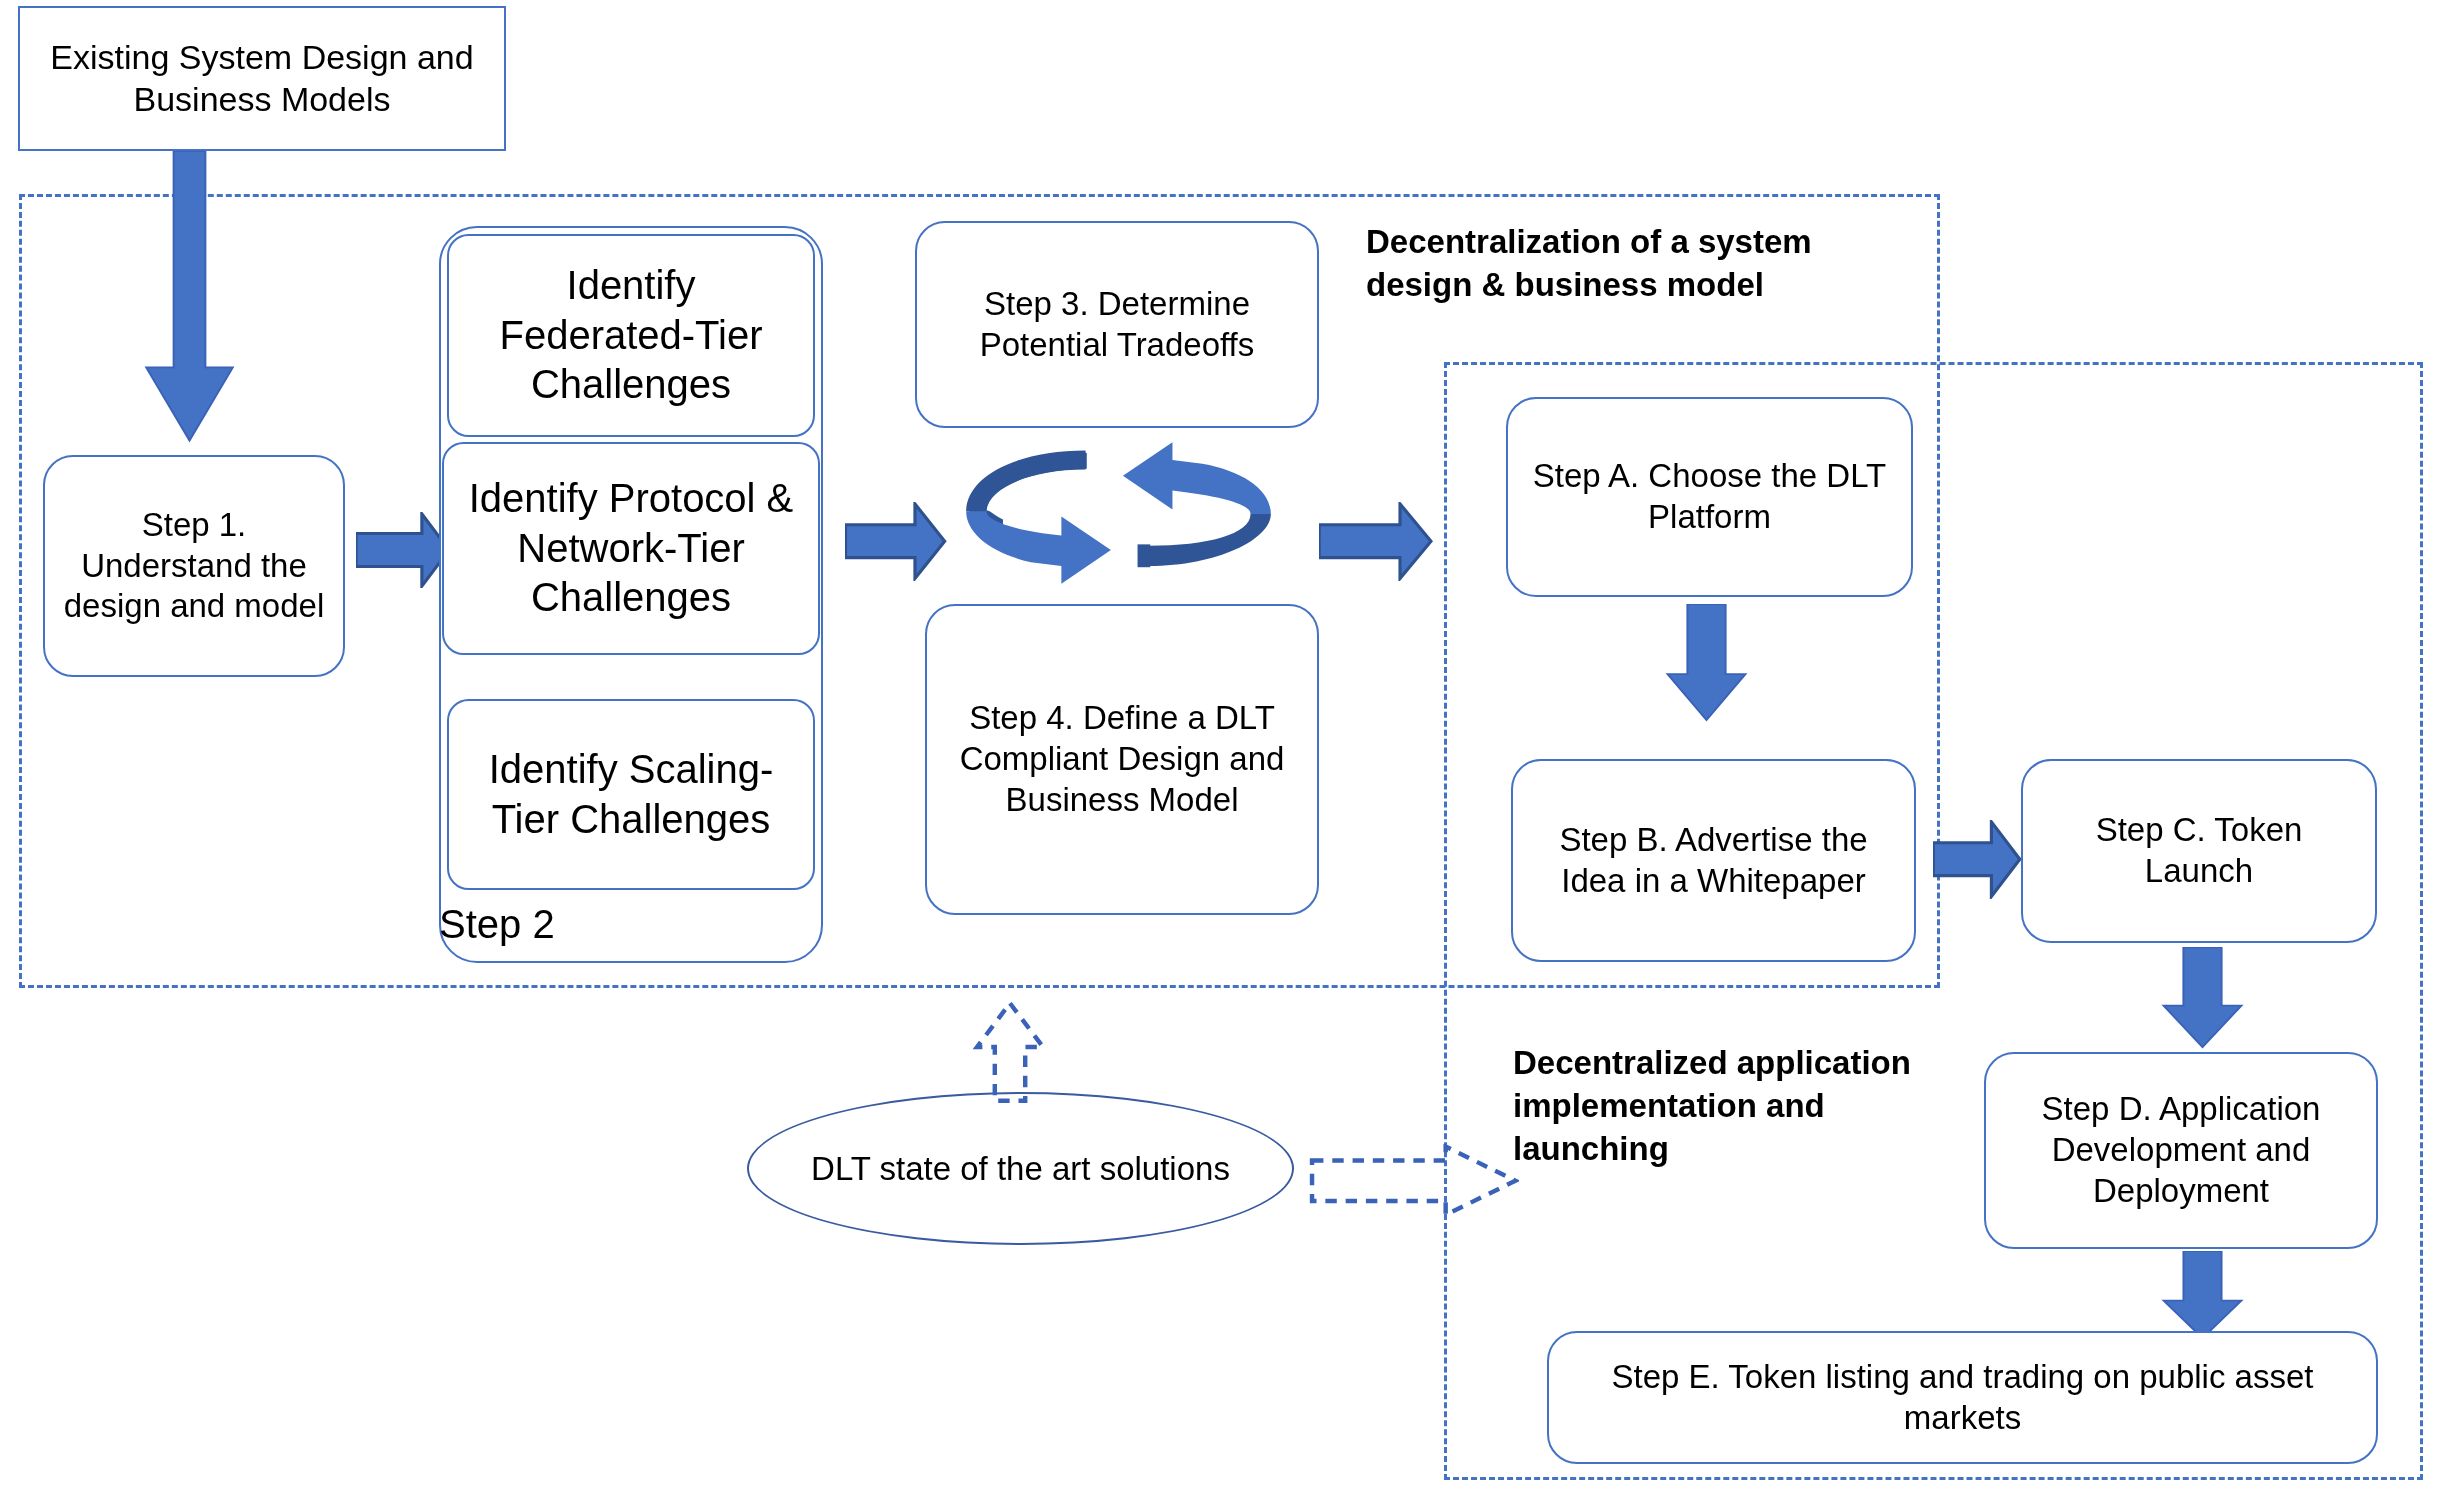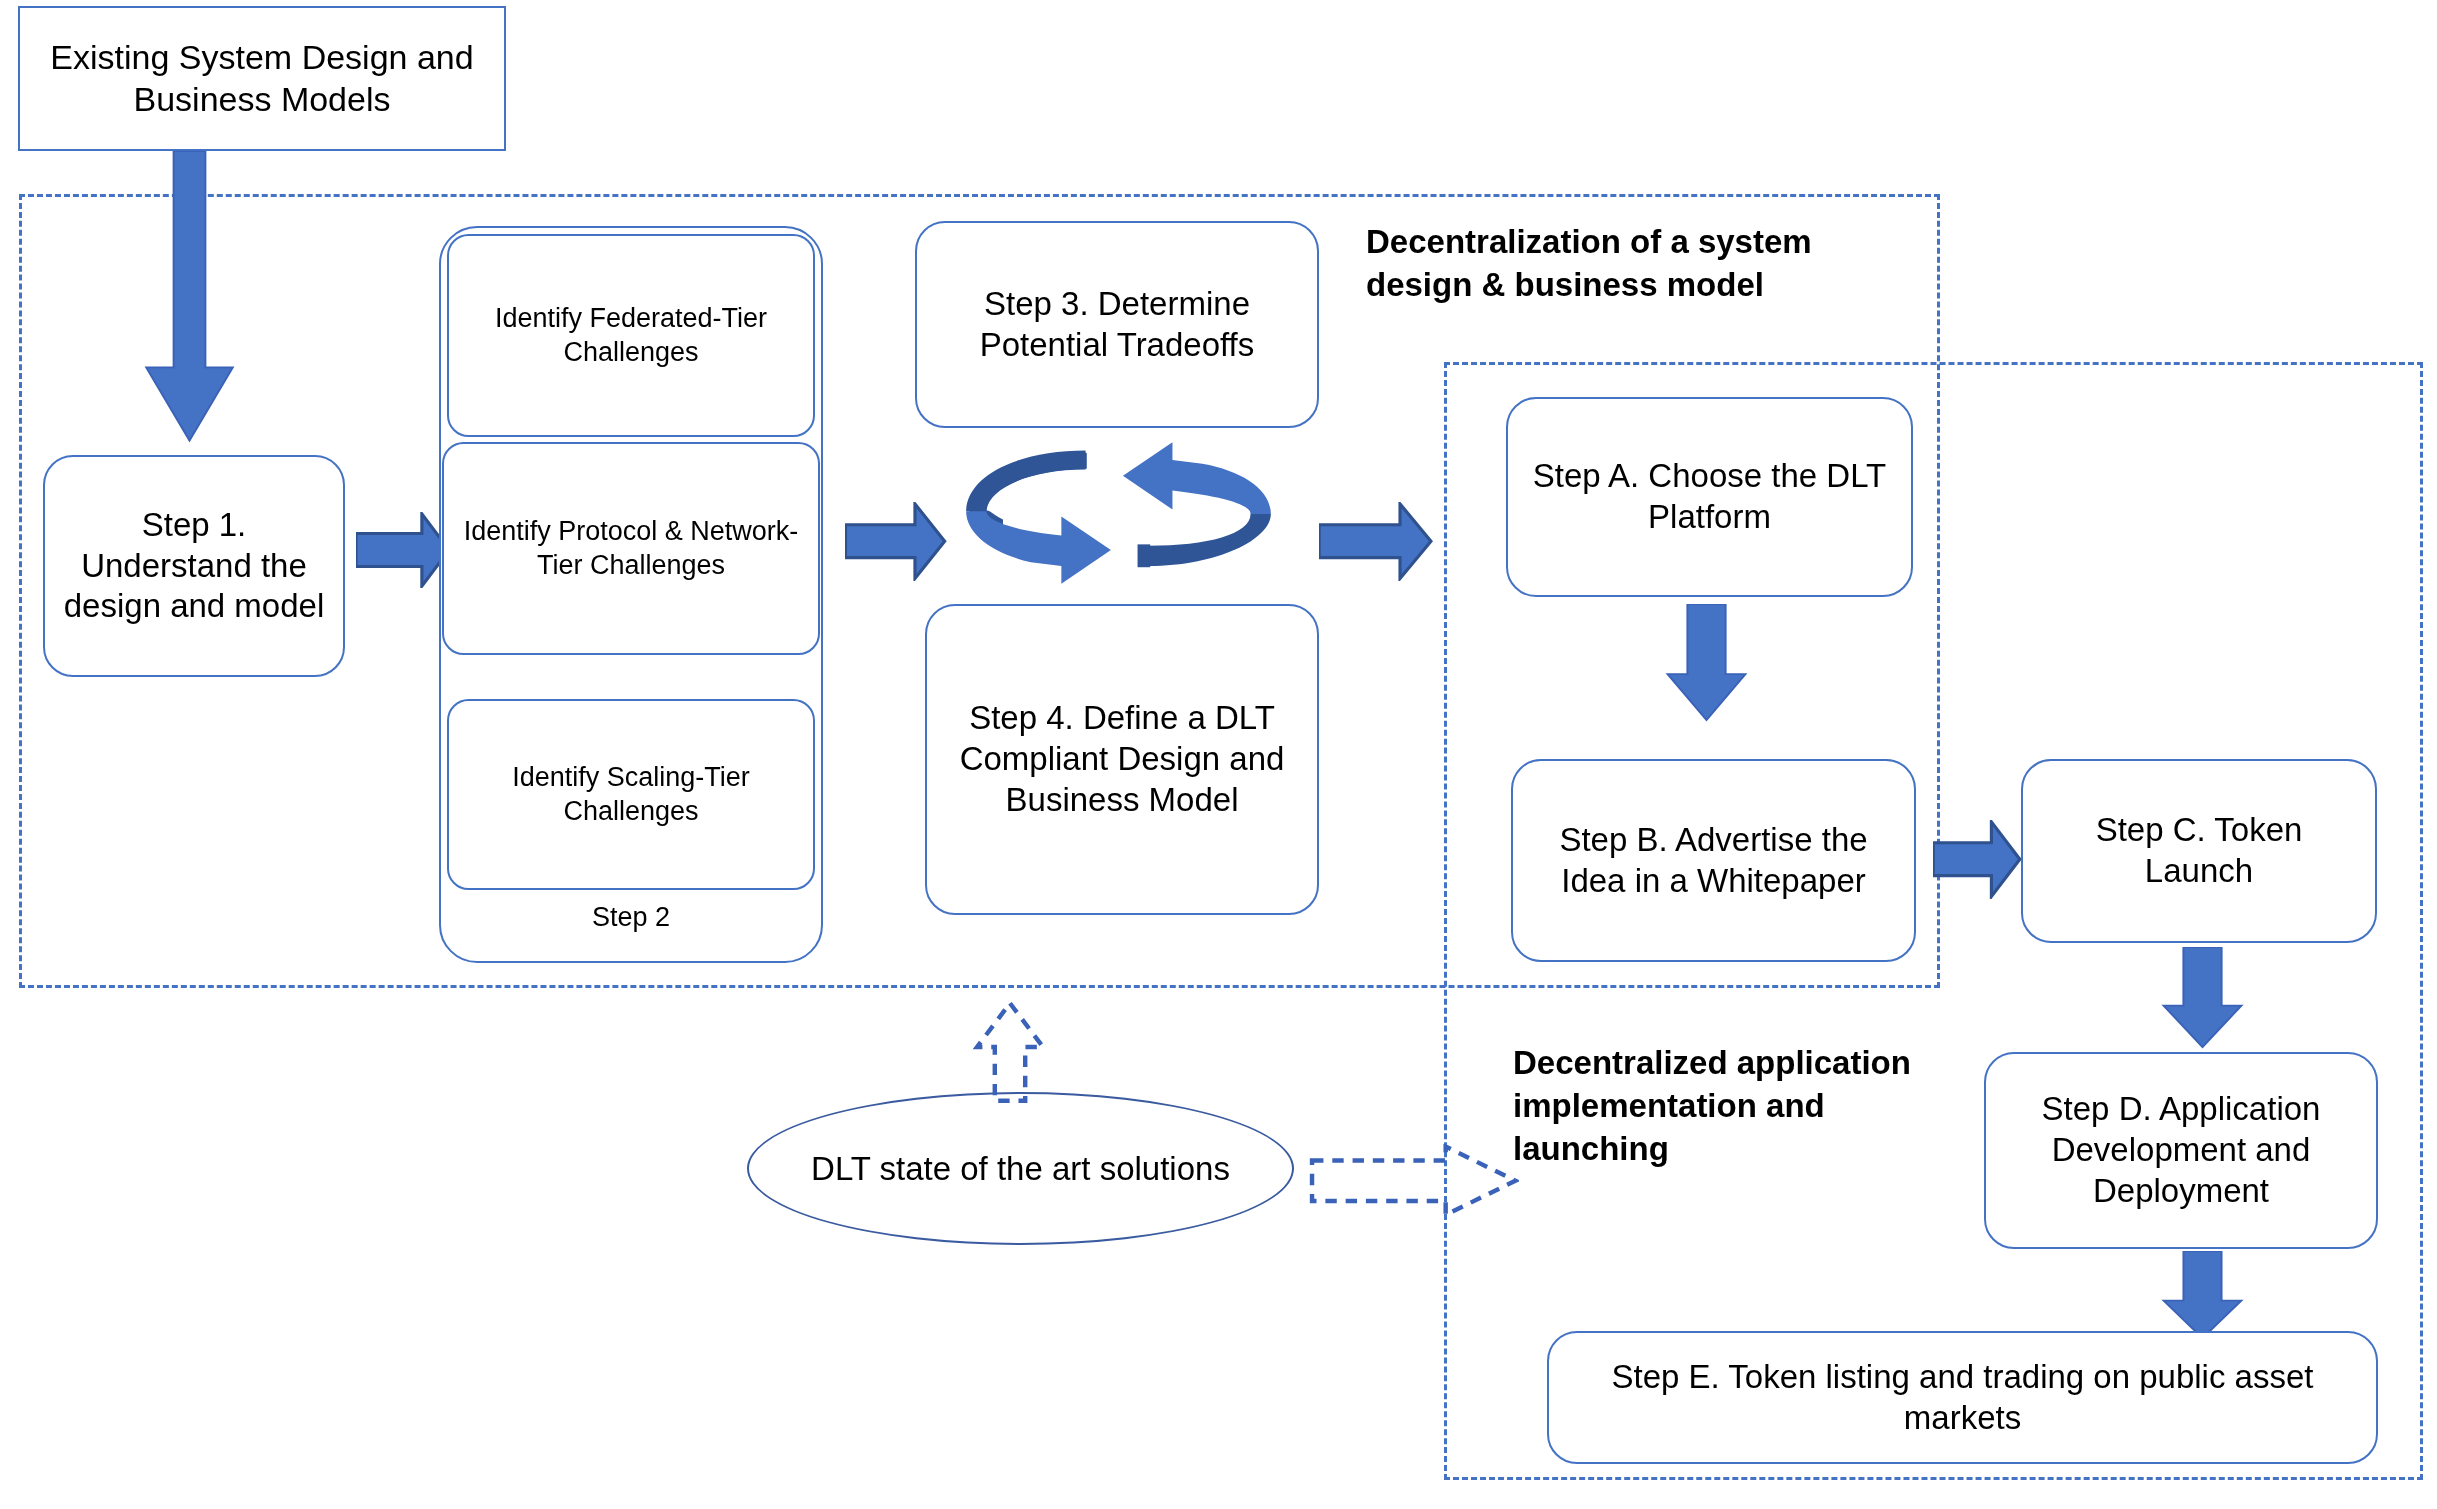--- a/index.html
+++ b/index.html
@@ -65,21 +65,21 @@
     background: #ffffff;
     display: flex;
     align-items: center;
     justify-content: center;
     text-align: center;
     color: #000000;
   }
 
   .t54 { font-size: 34px; }
   .t52 { font-size: 33px; }
-  .t50 { font-size: 27px; }
+  .t50 { font-size: 40px; }
 </style>
 </head>
 <body>
 
 <div id="canvas">
 
   <div class="abs dashed-region" style="left:19px; top:194px; width:1921px; height:794px;"></div>
 
   <div class="abs dashed-region" style="left:1444px; top:362px; width:979px; height:1118px;"></div>
 
@@ -93,21 +93,21 @@
 
   <div class="abs round-box t52" style="left:43px; top:455px; width:302px; height:222px; padding:0 16.5px;">Step 1. Understand the design and model</div>
 
   <div class="abs" style="left:356px; top:512px; width:95px; height:76px;">
     <svg class="arrow-svg" width="95" height="76" viewBox="0 0 150 120">
       <polygon points="0,34 104,34 104,3 147,60 104,117 104,86 0,86" fill="#4472C4" stroke="#2F528F" stroke-width="5"></polygon>
     </svg>
   </div>
 
   <div class="abs round-box" style="left:439px; top:226px; width:384px; height:737px; border-radius:38px;"></div>
-  <div class="abs t50" style="left:439px; top:902px; width:384px; text-align:center; color:#000;">Step 2</div>
+  <div class="abs t50" style="left:439px; top:902px; width:384px; text-align:left; color:#000;">Step 2</div>
 
   <div class="abs round-box round-box-sm t50" style="left:447px; top:234px; width:368px; height:203px; padding:0 15.3px;">Identify Federated-Tier Challenges</div>
 
   <div class="abs round-box round-box-sm t50" style="left:447px; top:699px; width:368px; height:191px; padding:0 15.3px;">Identify Scaling-Tier Challenges</div>
 
   <div class="abs round-box round-box-sm t50" style="left:442px; top:442px; width:378px; height:213px; padding:0 10.2px;">Identify Protocol &amp; Network-Tier Challenges</div>
 
   <div class="abs" style="left:845px; top:502px; width:102px; height:79px;">
     <svg class="arrow-svg" width="102" height="79" viewBox="0 0 160 125">
       <polygon points="0,36 110,36 110,3 157,62 110,121 110,88 0,88" fill="#4472C4" stroke="#2F528F" stroke-width="5"></polygon>

